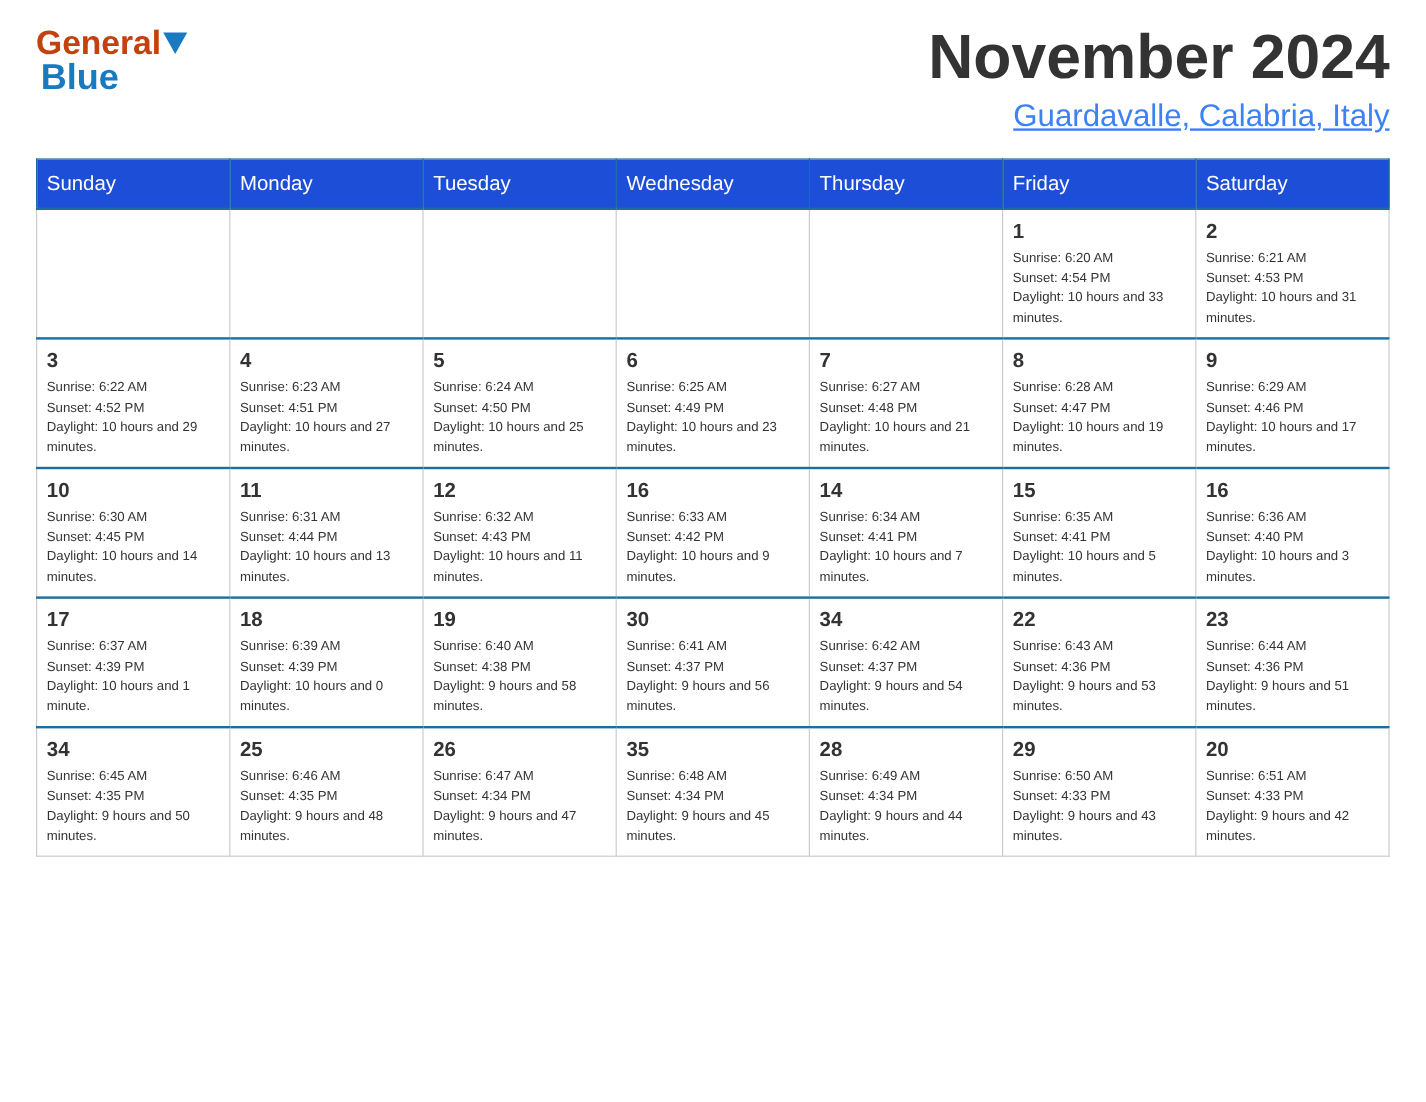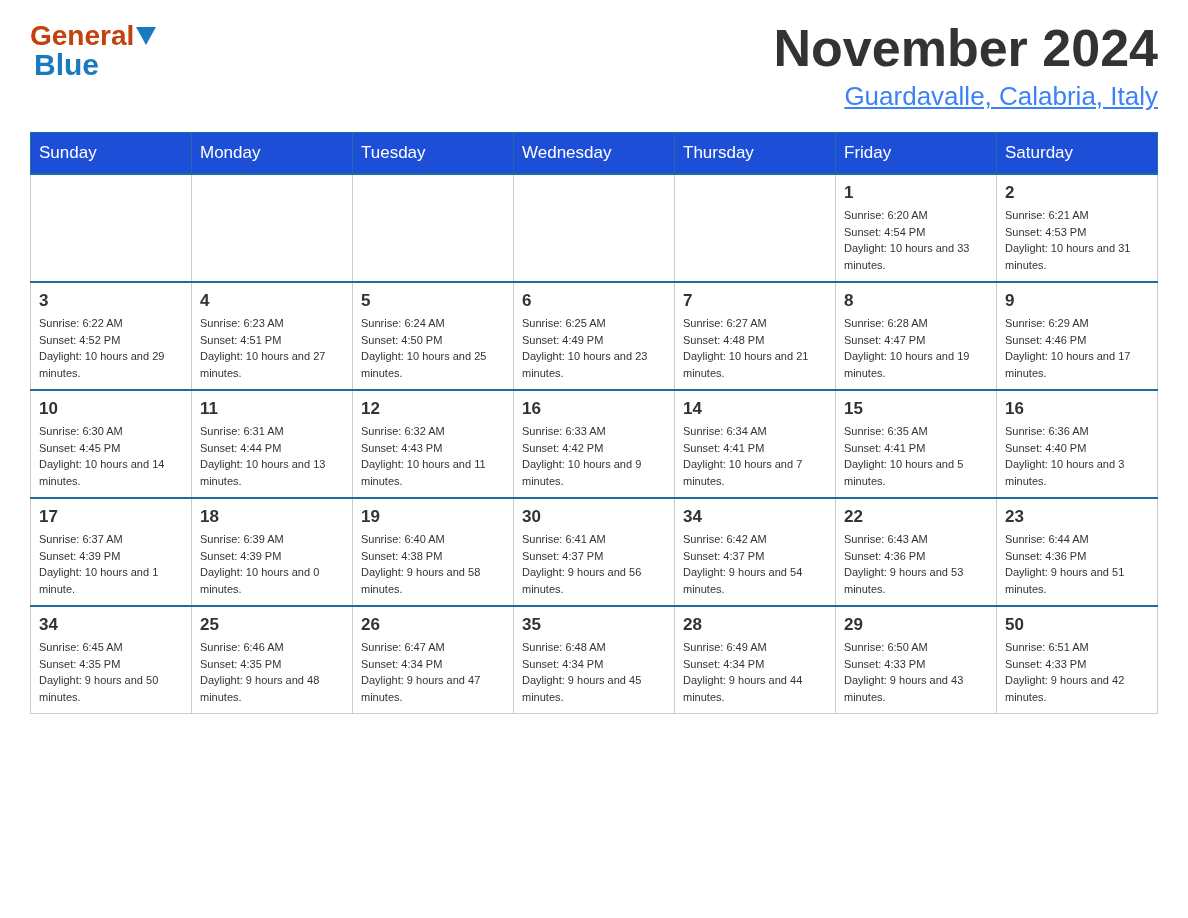--- a/index.html
+++ b/index.html
@@ -255,18 +255,18 @@
         </td>
         <td>
           <span class="day-number">28</span>
           <div class="day-info">Sunrise: 6:49 AM<br>Sunset: 4:34 PM<br>Daylight: 9 hours and 44 minutes.</div>
         </td>
         <td>
           <span class="day-number">29</span>
           <div class="day-info">Sunrise: 6:50 AM<br>Sunset: 4:33 PM<br>Daylight: 9 hours and 43 minutes.</div>
         </td>
         <td>
-          <span class="day-number">50</span>
+          <span class="day-number">20</span>
           <div class="day-info">Sunrise: 6:51 AM<br>Sunset: 4:33 PM<br>Daylight: 9 hours and 42 minutes.</div>
         </td>
       </tr>
     </tbody>
 </table>
 
 </body></html>

